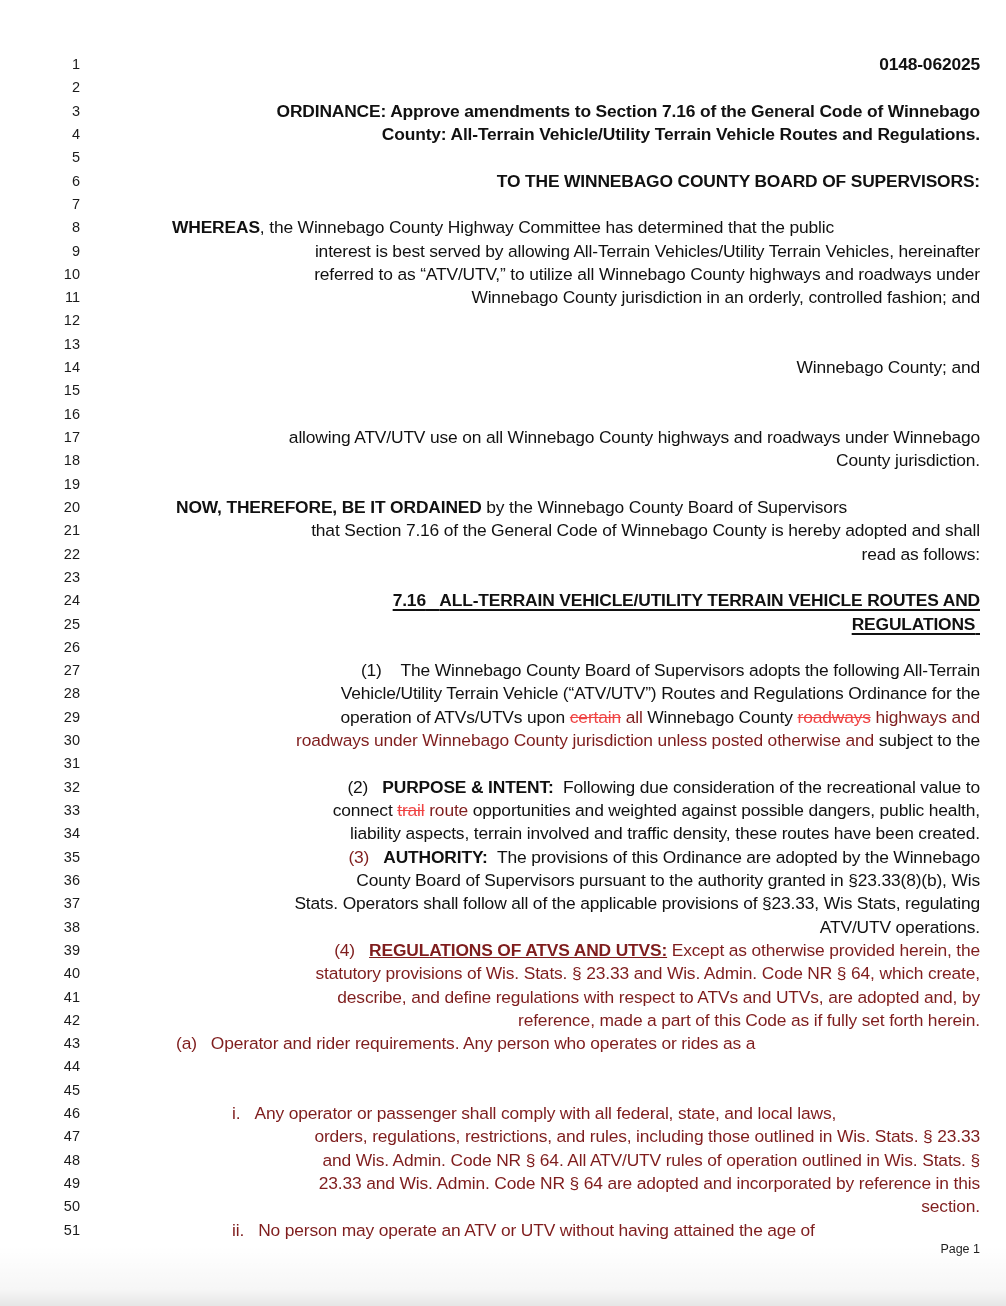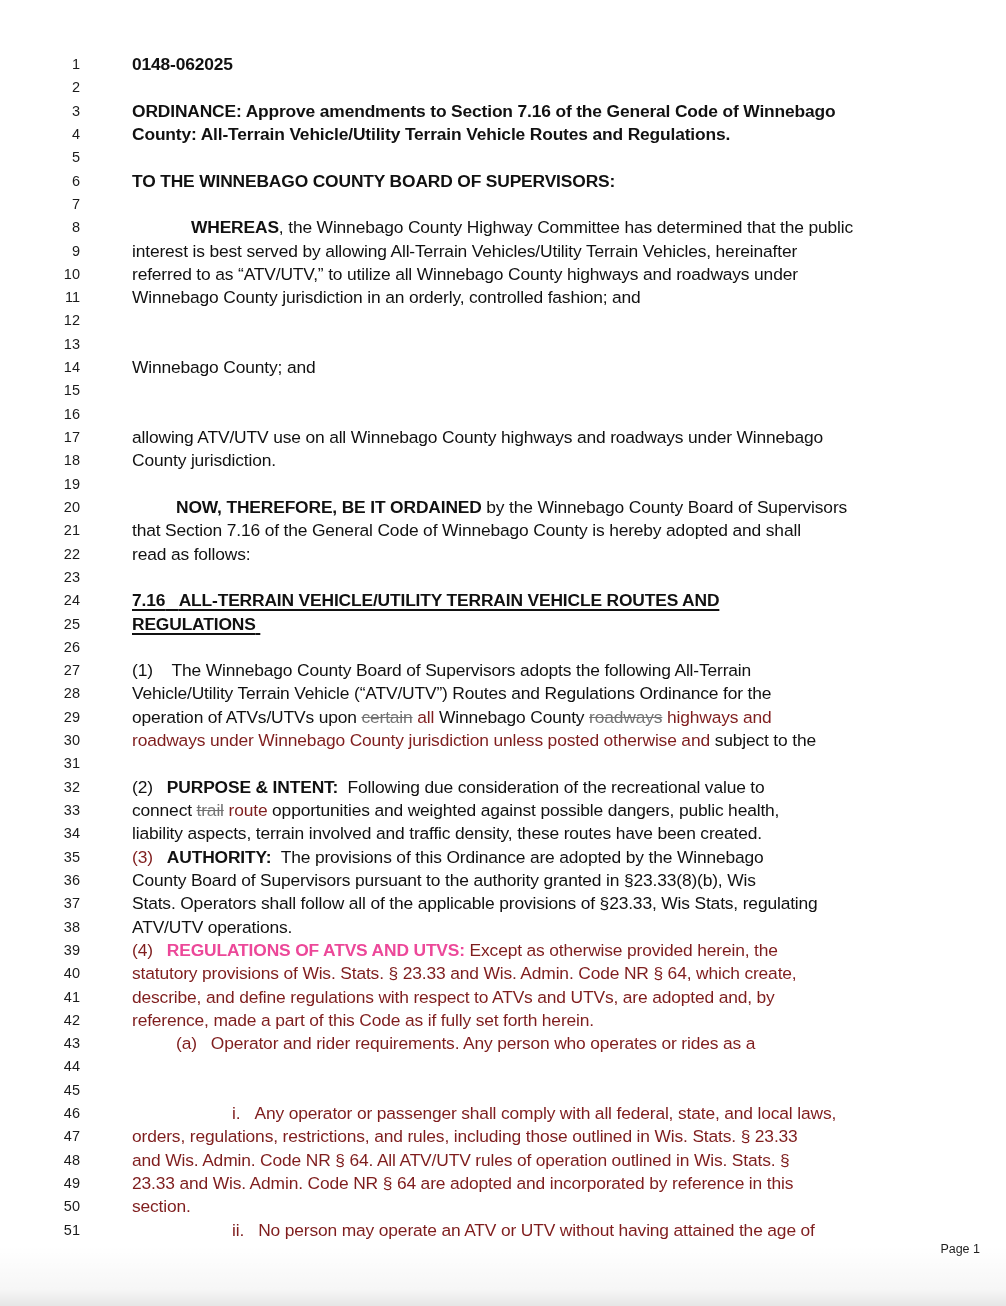--- a/index.html
+++ b/index.html
@@ -50,31 +50,31 @@
   }
   .txt {
     position: absolute;
     left: 143px;
     right: 26px;
     font-size: 17.4px;
     color: #111111;
     line-height: 23.32px;
     letter-spacing: -0.15px;
   }
-  .txt.i-body   { left: 132px; }
+  .txt.i-body   { left: 125px; text-align: right; }
   .txt.i-a      { left: 176px; }
   .txt.i-rom    { left: 232px; }
 
   b, .b { font-weight: bold; }
   .red { color: #7f1d1d; }
-  .redb { color: #ec4899; font-weight: bold; }
+  .redb { color: #7f1d1d; font-weight: bold; text-decoration: underline; }
   .del {
     text-decoration: line-through;
     text-decoration-thickness: 1.4px;
-    color: #737373;
+    color: #ef4444;
   }
   .u { text-decoration: underline; text-decoration-thickness: 1.7px; text-underline-offset: 2.5px; }
 
   .footer {
     position: absolute;
     left: 0;
     top: 1242px;
     width: 1006px;
   }
   .footer .pg {
@@ -120,21 +120,21 @@
       <span class="num">6</span>
       <span class="txt i-body"><b>TO THE WINNEBAGO COUNTY BOARD OF SUPERVISORS:</b></span>
     </div>
 
     <div class="ln">
       <span class="num">7</span>
     </div>
 
     <div class="ln">
       <span class="num">8</span>
-      <span class="txt" style="left:191px"><b>WHEREAS</b><span>, the Winnebago County Highway Committee has determined that the public</span></span>
+      <span class="txt" style="left:172px"><b>WHEREAS</b><span>, the Winnebago County Highway Committee has determined that the public</span></span>
     </div>
 
     <div class="ln">
       <span class="num">9</span>
       <span class="txt i-body">interest is best served by allowing All-Terrain Vehicles/Utility Terrain Vehicles, hereinafter</span>
     </div>
 
     <div class="ln">
       <span class="num">10</span>
       <span class="txt i-body">referred to as “ATV/UTV,” to utilize all Winnebago County highways and roadways under</span>

